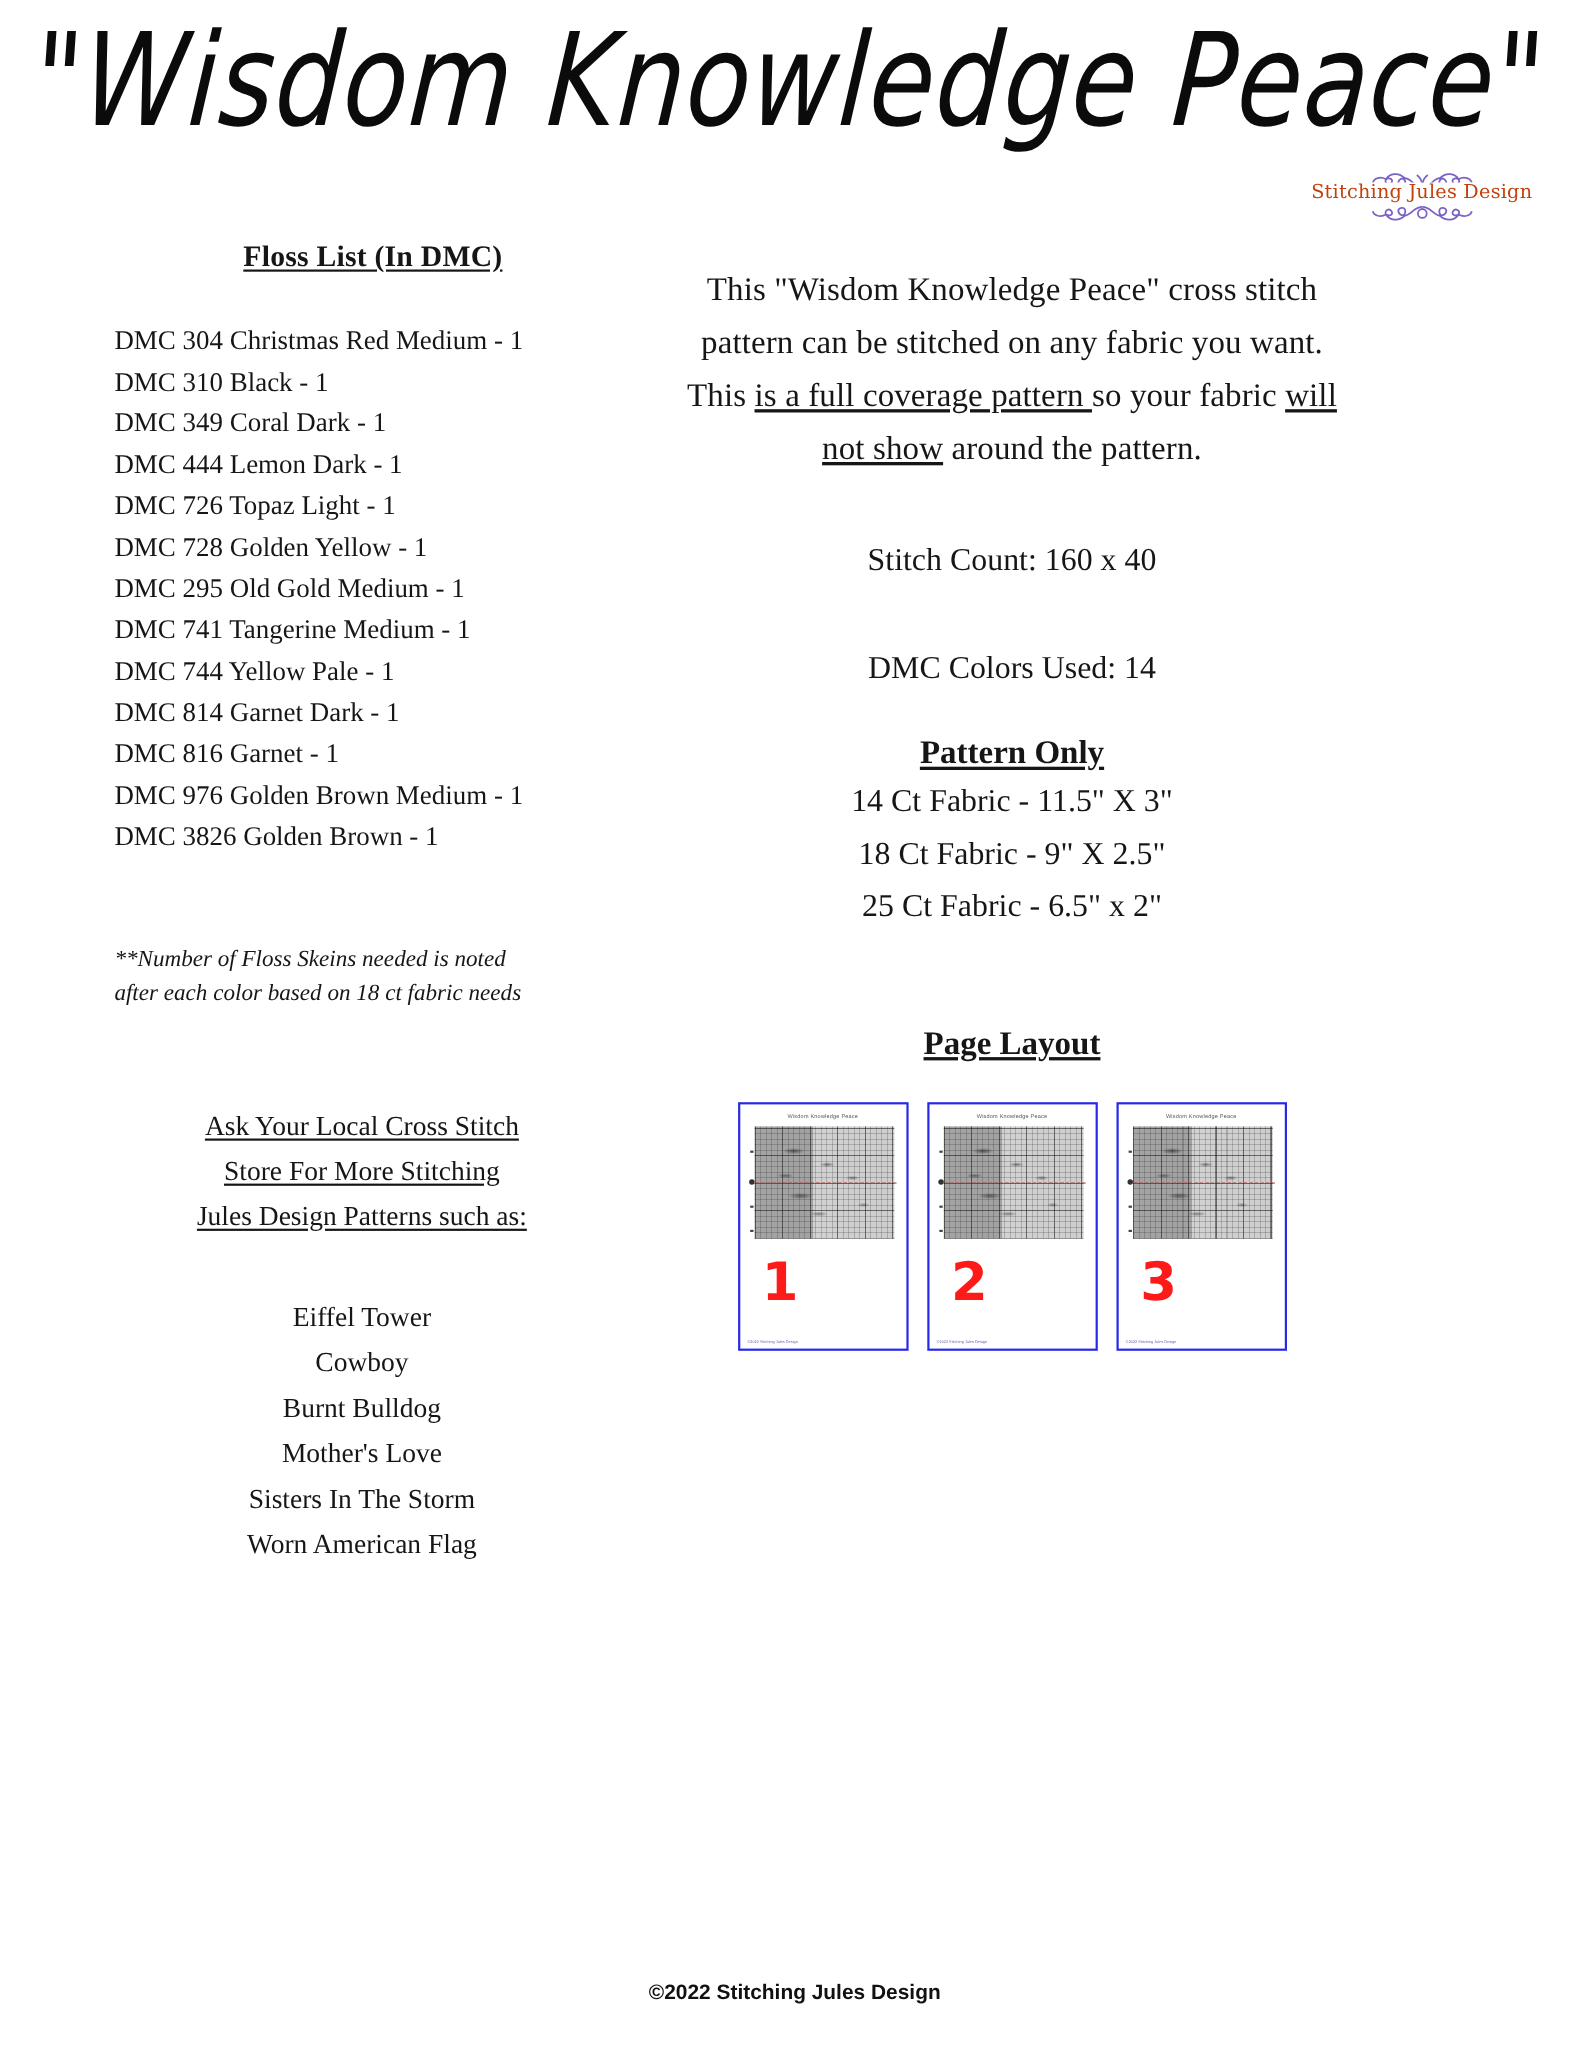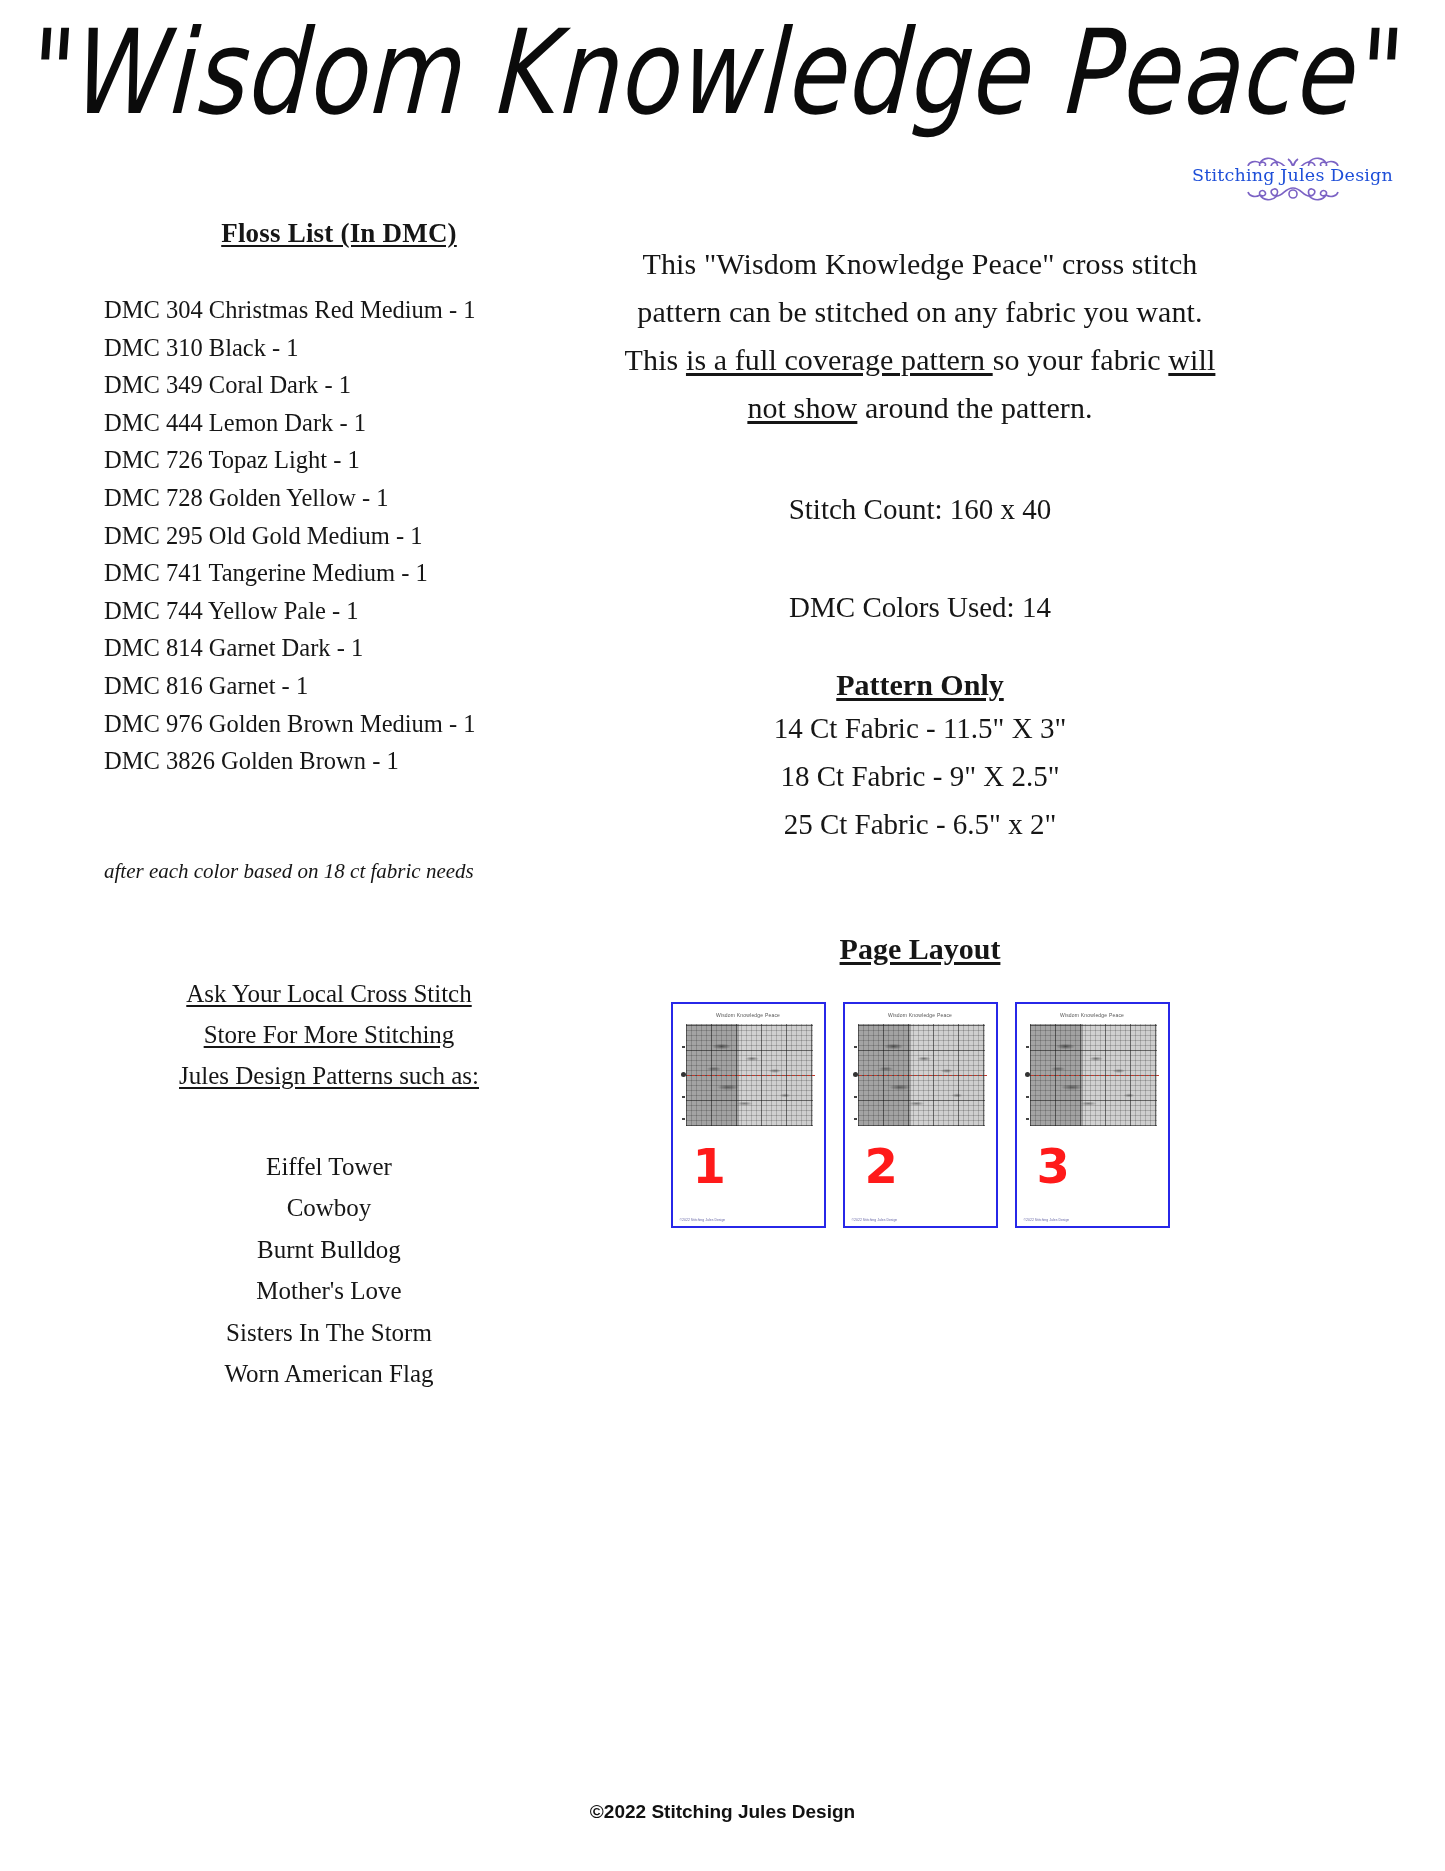--- a/index.html
+++ b/index.html
@@ -39,21 +39,21 @@
     line-height:1;
   }
   .logo-flourish {
     color:#7B62C4; font-size:22px; line-height:0.75;
     letter-spacing:-1px; height:16px; overflow:hidden;
   }
   .logo-flourish svg { display:block; margin:0 auto; }
   .logo-text {
     font-family: "DejaVu Serif", serif;
     font-size: 17.5px;
-    color:#1d4ed8;
+    color:#c2410c;
     letter-spacing:0.2px;
     padding:1px 0 1px 0;
     white-space:nowrap;
   }
 
   
   .col-left  { position:absolute; left:104px;  top:218px; width:470px; }
   .col-right { position:absolute; left:620px;  top:240px; width:600px; }
 
   .h-underline {
@@ -259,20 +259,21 @@
       <div>DMC 295 Old Gold Medium - 1</div>
       <div>DMC 741 Tangerine Medium - 1</div>
       <div>DMC 744 Yellow Pale - 1</div>
       <div>DMC 814 Garnet Dark - 1</div>
       <div>DMC 816 Garnet - 1</div>
       <div>DMC 976 Golden Brown Medium - 1</div>
       <div>DMC 3826 Golden Brown - 1</div>
     </div>
 
     <div class="skein-note">
+      <div>**Number of Floss Skeins needed is noted</div>
       <div>after each color based on 18 ct fabric needs</div>
     </div>
 
     <div class="ask-block">
       <div><span>Ask Your Local Cross Stitch </span></div>
       <div><span>Store For More  Stitching</span></div>
       <div><span>Jules Design Patterns such as:</span></div>
     </div>
 
     <div class="pattern-names">

